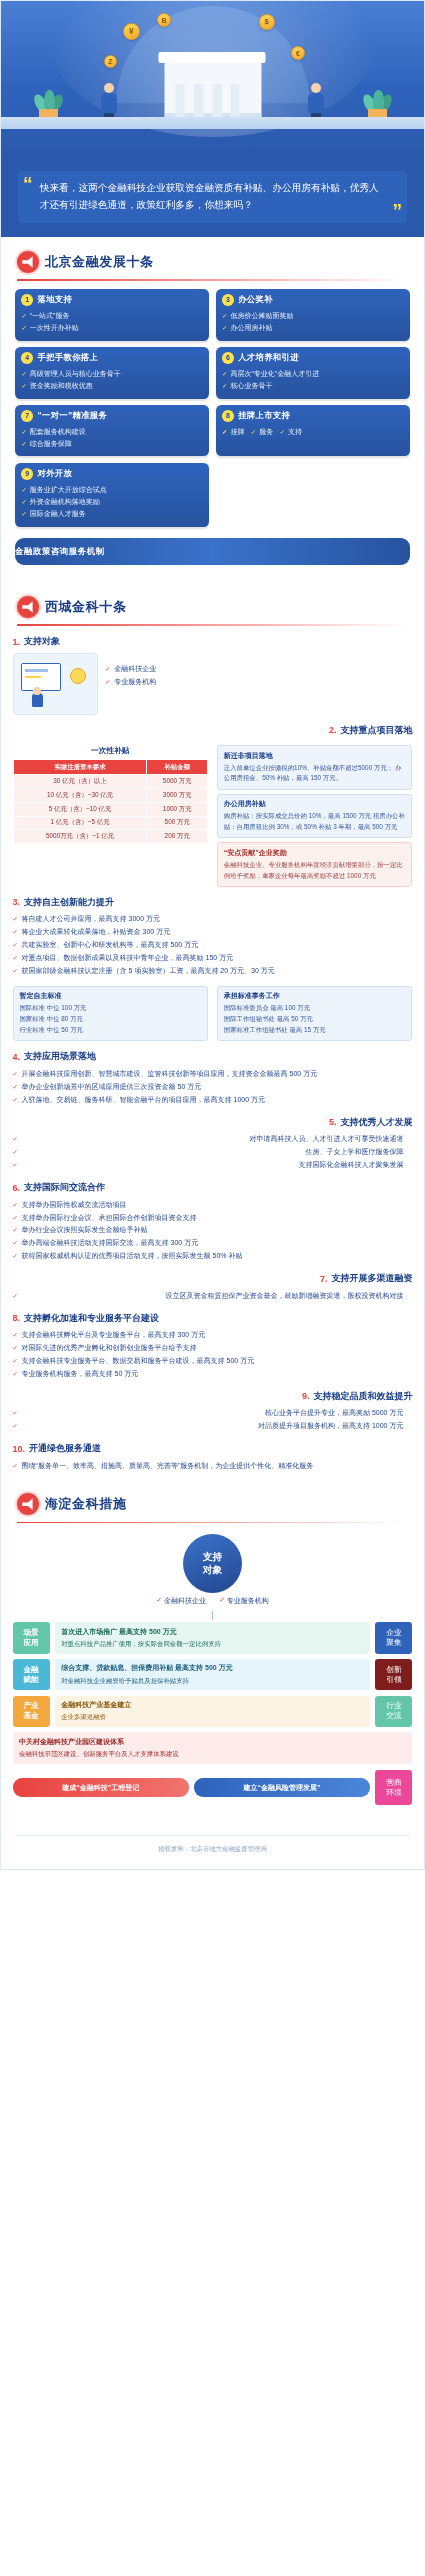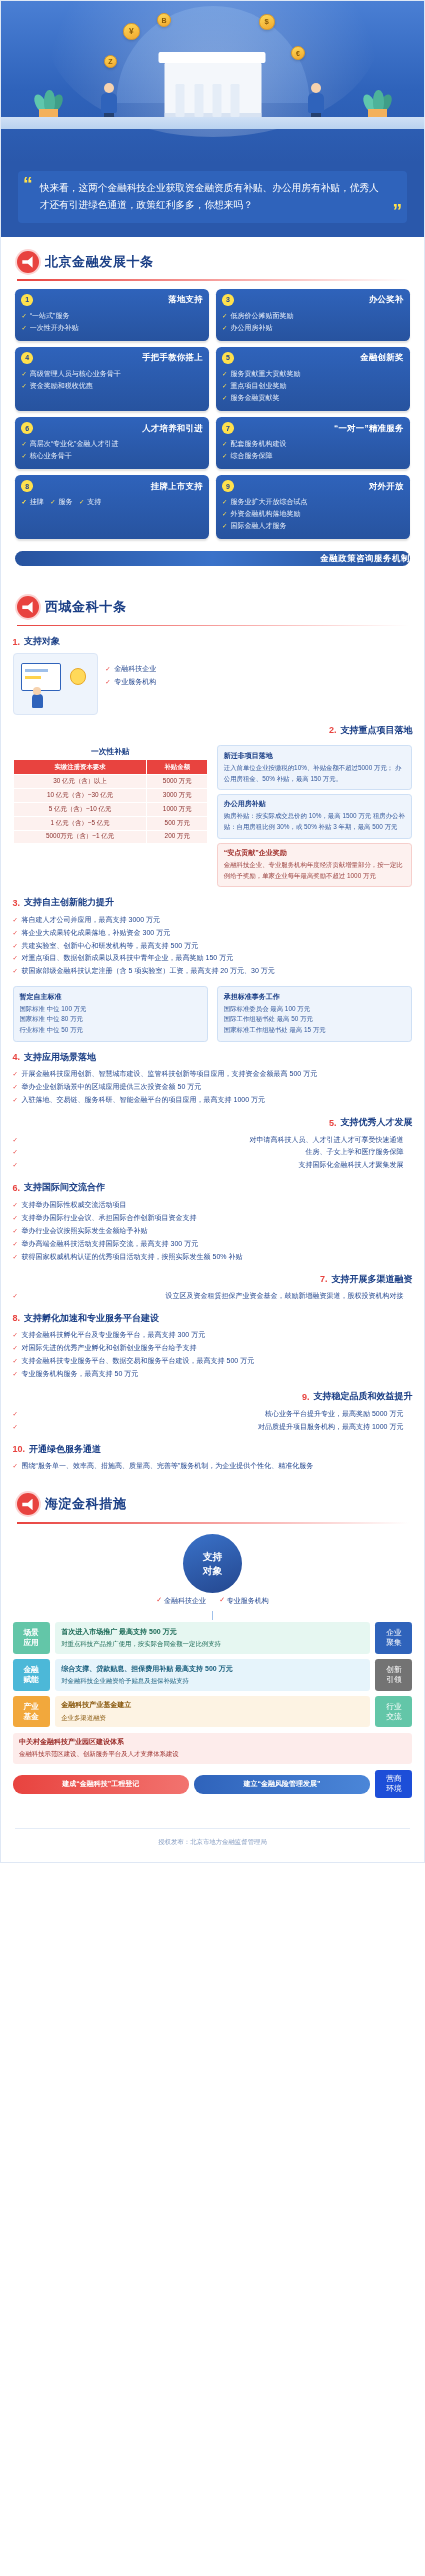--- a/index.html
+++ b/index.html
@@ -101,40 +101,40 @@
   .sec-title { font-size: 13px; font-weight: bold; color: #1b3f86; letter-spacing: 0.6px; }
   .sec-rule { height: 1.9px; background: linear-gradient(90deg,#e8433f,#f9b0ae 60%,rgba(255,255,255,0)); margin: 0 15.5px 3.9px; }
 
   
   .grid10 { display: grid; grid-template-columns: 1fr 1fr; gap: 6.4px; padding: 3.9px 14px 11.6px; }
   .card {
     background: linear-gradient(180deg,#2f63bb,#27539f);
     border-radius: 5.2px; padding: 5.2px 6.4px 6.4px; color: #fff;
     box-shadow: 0 1.3px 1.9px rgba(0,0,0,.12);
   }
-  .card-head { display: flex; align-items: center; gap: 4.5px; margin-bottom: 3.9px; justify-content: space-between; }
+  .card-head { display: flex; align-items: center; gap: 4.5px; margin-bottom: 3.9px; }
   .num {
     width: 11.6px; height: 11.6px; border-radius: 50%; background: #ffe14d; color: #24478f;
     font-size: 7px; font-weight: bold; display: flex; align-items: center; justify-content: center; flex: none;
   }
   .card-title { font-size: 8.4px; font-weight: bold; letter-spacing: 0.3px; }
   .card ul { list-style: none; }
   .card li {
     font-size: 7px; line-height: 1.75; color: #eaf1fb; position: relative; padding-left: 8.4px; white-space: nowrap;
   }
   .card li::before {
     content: "✓"; position: absolute; left: 0; top: 0; color: #ffe14d; font-size: 6.4px;
   }
   .card li.tags { padding-left: 0; display: flex; gap: 6.4px; }
   .card li.tags span { position: relative; padding-left: 8.4px; }
   .card li.tags span::before { content: "✓"; position: absolute; left: 0; color: #ffe14d; font-size: 6.4px; }
   .ribbon {
     margin: 0 14px 16.7px; background: linear-gradient(90deg,#27539f,#3a72c9,#27539f);
-    color: #fff; text-align: right; font-size: 8.4px; font-weight: bold;
-    padding: 2px 0; border-radius: 9px; letter-spacing: 0.6px;
+    color: #fff; text-align: left; font-size: 8.4px; font-weight: bold;
+    padding: 8px 0; border-radius: 9px; letter-spacing: 0.6px;
   }
 
   
   .xc-wrap { padding: 0 11.6px 6.4px; }
   .item-head { display: flex; align-items: center; gap: 3.9px; margin: 9px 0 4.5px; }
   .item-head .idx { color: #e8433f; font-weight: bold; font-size: 9px; }
   .item-head .t { color: #1b3f86; font-weight: bold; font-size: 9px; }
   .item-head.right { justify-content: flex-end; }
   .chk-list { list-style: none; }
   .chk-list li {
@@ -308,31 +308,20 @@
       <div class="card-head">
         <div class="num">4</div>
         <div class="card-title">手把手教你搭上</div>
       </div>
       <ul>
         <li>高级管理人员与核心业务骨干</li>
         <li>资金奖励和税收优惠</li>
       </ul>
     </div>
 
-    <div class="card">
-      <div class="card-head">
-        <div class="num">5</div>
-        <div class="card-title">金融创新奖</div>
-      </div>
-      <ul>
-        <li>服务贡献重大贡献奖励</li>
-        <li>重点项目创业奖励</li>
-        <li>服务金融贡献奖</li>
-      </ul>
-    </div>
 
     <div class="card">
       <div class="card-head">
         <div class="num">6</div>
         <div class="card-title">人才培养和引进</div>
       </div>
       <ul>
         <li>高层次“专业化”金融人才引进</li>
         <li>核心业务骨干</li>
       </ul>
@@ -589,21 +578,21 @@
 聚集</div>
     </div>
 
     <div class="flow-row">
       <div class="flow-tag" style="background:#4cb8d8;white-space:pre-line;">金融
 赋能</div>
       <div class="flow-body" style="background:#e6f4fb;color:#1a5f7d;">
         <div class="fb-t">综合支撑、贷款贴息、担保费用补贴 最高支持 500 万元</div>
         <div class="fb-l">对金融科技企业融资给予贴息及担保补贴支持</div>
       </div>
-      <div class="flow-right" style="background:#737373;white-space:pre-line;">创新
+      <div class="flow-right" style="background:#7f1d1d;white-space:pre-line;">创新
 引领</div>
     </div>
 
     <div class="flow-row">
       <div class="flow-tag" style="background:#f2a83c;white-space:pre-line;">产业
 基金</div>
       <div class="flow-body" style="background:#fdf3e3;color:#8a5a10;">
         <div class="fb-t">金融科技产业基金建立</div>
         <div class="fb-l">企业多渠道融资</div>
       </div>
@@ -614,20 +603,20 @@
     <div class="flow-row">
       <div class="flow-body" style="background:#fdeceb;color:#9b2f2c;">
         <div class="fb-t">中关村金融科技产业园区建设体系</div>
         <div class="fb-l">金融科技示范区建设、创新服务平台及人才支撑体系建设</div>
       </div>
     </div>
 
     <div class="foot-row">
       <div class="foot-pill">建成“金融科技”工程登记</div>
       <div class="foot-pill blue">建立“金融风险管理发展”</div>
-      <div class="flow-right" style="background:#1d4ed8;white-space:pre-line;height:28px;">营商
+      <div class="flow-right" style="background:#ec4899;white-space:pre-line;height:35px;">营商
 环境</div>
     </div>
   </div>
 
   <div class="credit">授权发布：北京市地方金融监督管理局</div>
 </div>
 
 
 </body></html>

